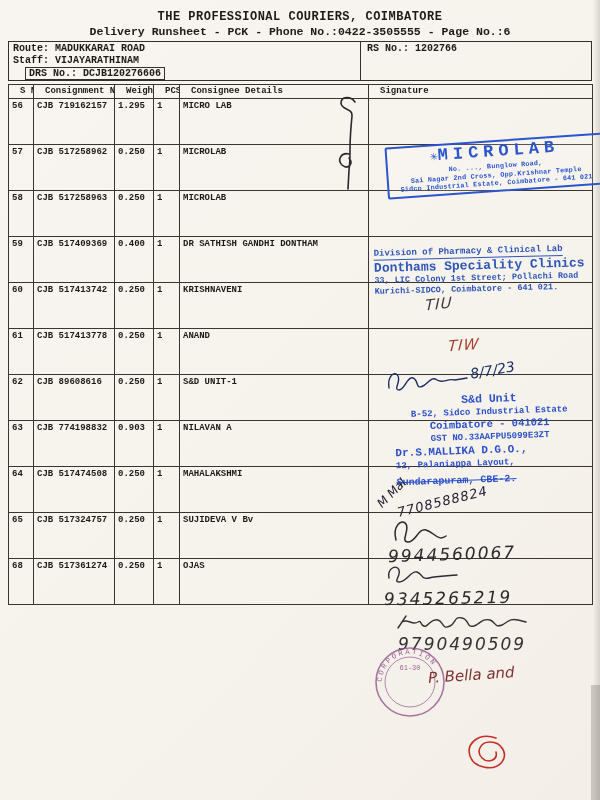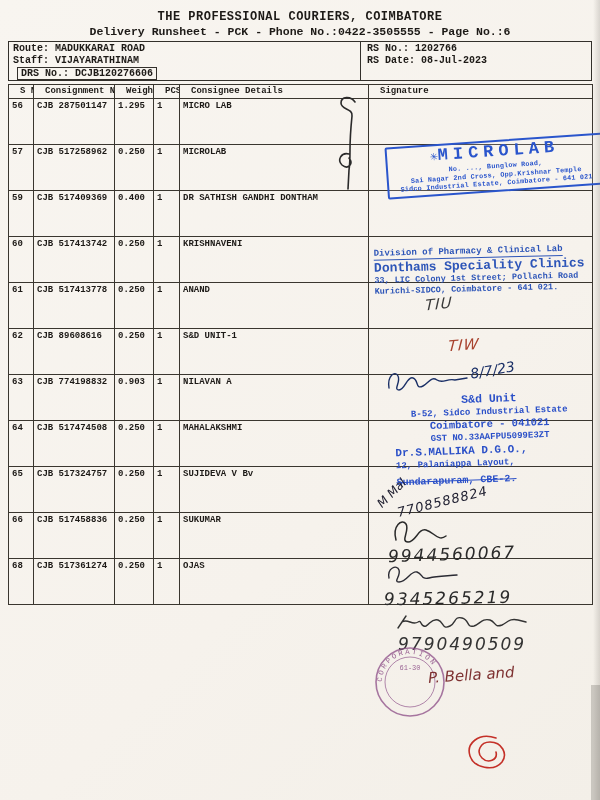--- a/index.html
+++ b/index.html
@@ -16,21 +16,21 @@
   .title{position:absolute;top:10px;left:0;width:100%;text-align:center;
     font-size:12px;font-weight:bold;letter-spacing:.5px;}
   .subtitle{position:absolute;top:25px;left:0;width:100%;text-align:center;
     font-size:11.5px;font-weight:bold;}
   
   .infobox{position:absolute;left:8px;top:41px;width:582px;height:38px;
     border:1px solid #33302b;display:flex;font-size:10px;font-weight:bold;}
   .info-left{flex:0 0 343px;padding:1px 4px;border-right:1px solid #33302b;}
   .info-right{flex:1;padding:1px 6px;}
   .info-line{line-height:12px;white-space:nowrap;}
-  .drs-box{display:inline-block;border:1px solid #33302b;padding:0 3px;margin-left:4px;line-height:11px;}
+  .drs-box{display:inline-block;border:1px solid #33302b;padding:0 3px;margin-left:12px;line-height:11px;}
   
   table.runsheet{position:absolute;left:8px;top:84px;width:584px;
     border-collapse:collapse;table-layout:fixed;}
   .runsheet th,.runsheet td{border:1px solid #3a362f;font-size:9px;
     font-weight:bold;text-align:left;vertical-align:top;padding:2px 3px;
     overflow:hidden;white-space:nowrap;}
   .runsheet th{height:11px;padding:1px 11px;}
   .runsheet td{height:41px;}
   col.c-sno{width:25px}col.c-con{width:81px}col.c-wt{width:39px}
   col.c-pcs{width:26px}col.c-det{width:189px}col.c-sig{width:224px}
@@ -86,24 +86,20 @@
           <span>DRS No.:</span>
           <span>DCJB120276606</span>
         </span>
       </div>
     </div>
     <div class="info-right">
       <div class="info-line">
         <span>RS No.:</span>
         <span>1202766</span>
       </div>
-      <div class="info-line">
-        <span>RS Date:</span>
-        <span>08-Jul-2023</span>
-      </div>
     </div>
   </div>
 
   <table class="runsheet">
     <colgroup>
       <col class="c-sno">
         <col class="c-con">
         <col class="c-wt">
       <col class="c-pcs">
         <col class="c-det">
@@ -113,29 +109,37 @@
         <tr>
       <th>S No</th>
       <th>Consignment No</th>
       <th>Weight</th>
       <th>PCS</th>
       <th>Consignee Details</th>
       <th>Signature</th>
     </tr>
     <tr>
       <td>56</td>
-      <td>CJB 287501147</td>
+      <td>CJB 719162157</td>
       <td>1.295</td>
       <td>1</td>
       <td>MICRO LAB</td>
       <td></td>
     </tr>
     <tr>
       <td>57</td>
       <td>CJB 517258962</td>
+      <td>0.250</td>
+      <td>1</td>
+      <td>MICROLAB</td>
+      <td></td>
+    </tr>
+    <tr>
+      <td>58</td>
+      <td>CJB 517258963</td>
       <td>0.250</td>
       <td>1</td>
       <td>MICROLAB</td>
       <td></td>
     </tr>
     <tr>
       <td>59</td>
       <td>CJB 517409369</td>
       <td>0.400</td>
       <td>1</td>
@@ -181,28 +185,20 @@
       <td>1</td>
       <td>MAHALAKSHMI</td>
       <td></td>
     </tr>
     <tr>
       <td>65</td>
       <td>CJB 517324757</td>
       <td>0.250</td>
       <td>1</td>
       <td>SUJIDEVA V Bv</td>
-      <td></td>
-    </tr>
-    <tr>
-      <td>66</td>
-      <td>CJB 517458836</td>
-      <td>0.250</td>
-      <td>1</td>
-      <td>SUKUMAR</td>
       <td></td>
     </tr>
     <tr>
       <td>68</td>
       <td>CJB 517361274</td>
       <td>0.250</td>
       <td>1</td>
       <td>OJAS</td>
       <td></td>
     </tr>

